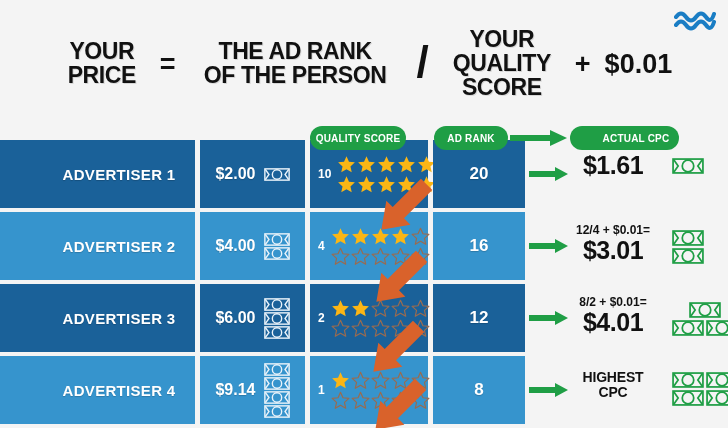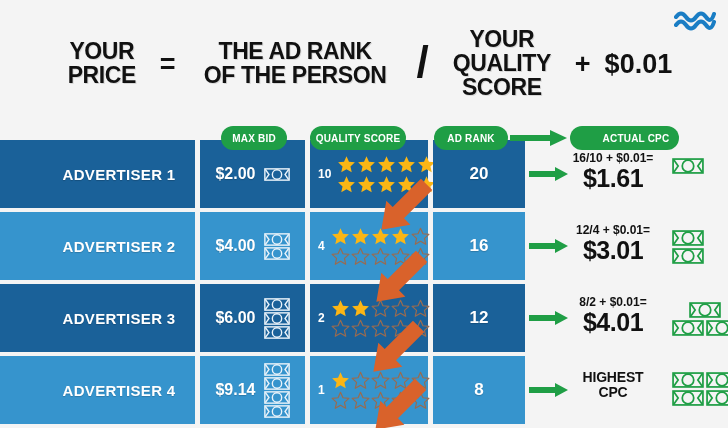--- a/index.html
+++ b/index.html
@@ -450,31 +450,29 @@
        </g>
      </svg></div>
       <div class="o-arrow" style="left:362px;top:236px;">
      <svg width="72" height="62" viewBox="0 0 72 62">
        <g transform="rotate(-45 36 31)">
          <path d="M4 23 H44 V14 L68 31 L44 48 V39 H4 Z" fill="#d9622b" transform="rotate(180 36 31)"></path>
        </g>
      </svg></div>
     </div>
 
-  <div class="pill" style="left:221px;top:126px;width:66px;">MAX BID</div>
   <div class="pill" style="left:310px;top:126px;width:96px;">QUALITY SCORE</div>
   <div class="pill" style="left:434px;top:126px;width:74px;">AD RANK</div>
   <div class="pill" style="left:570px;top:126px;width:86px;padding-left:23px;">ACTUAL CPC</div>
 
   <svg class="g-arrow" style="left:510px;top:130px;" width="58" height="16" viewBox="0 0 58 16">
     <path d="M0 5 H40 V0 L57 8 L40 16 V11 H0 Z" fill="#1f9e45"></path>
   </svg>
 
 <div class="cpc-block" style="left:556px;top:152px;width:114px;">
-        <div class="cpc-eq">16/10 + $0.01=</div>
         <div class="cpc-val">$1.61</div>
       </div>
     <div class="cpc-money" style="left:672px;top:158px;">
       <div class="money-stack">
         <div class="money-row">
           <svg width="32" height="16" viewBox="0 0 24 12">
     <rect x="0.8" y="0.8" width="22.4" height="10.4" fill="none" stroke="#1f9e45" stroke-width="1.3"></rect>
     <ellipse cx="12" cy="6" rx="4.3" ry="4.4" fill="none" stroke="#1f9e45" stroke-width="1.3"></ellipse>
     <path d="M1.2 1.2 L4.6 6 L1.2 10.8" fill="none" stroke="#1f9e45" stroke-width="1.3"></path>
     <path d="M22.8 1.2 L19.4 6 L22.8 10.8" fill="none" stroke="#1f9e45" stroke-width="1.3"></path>

